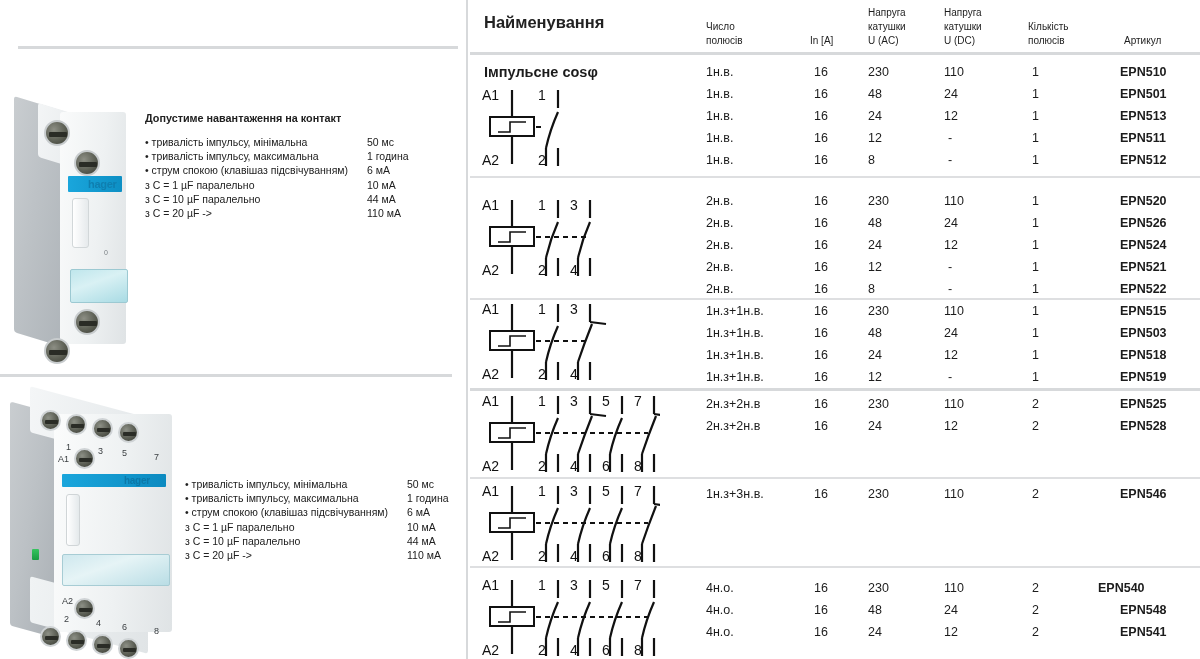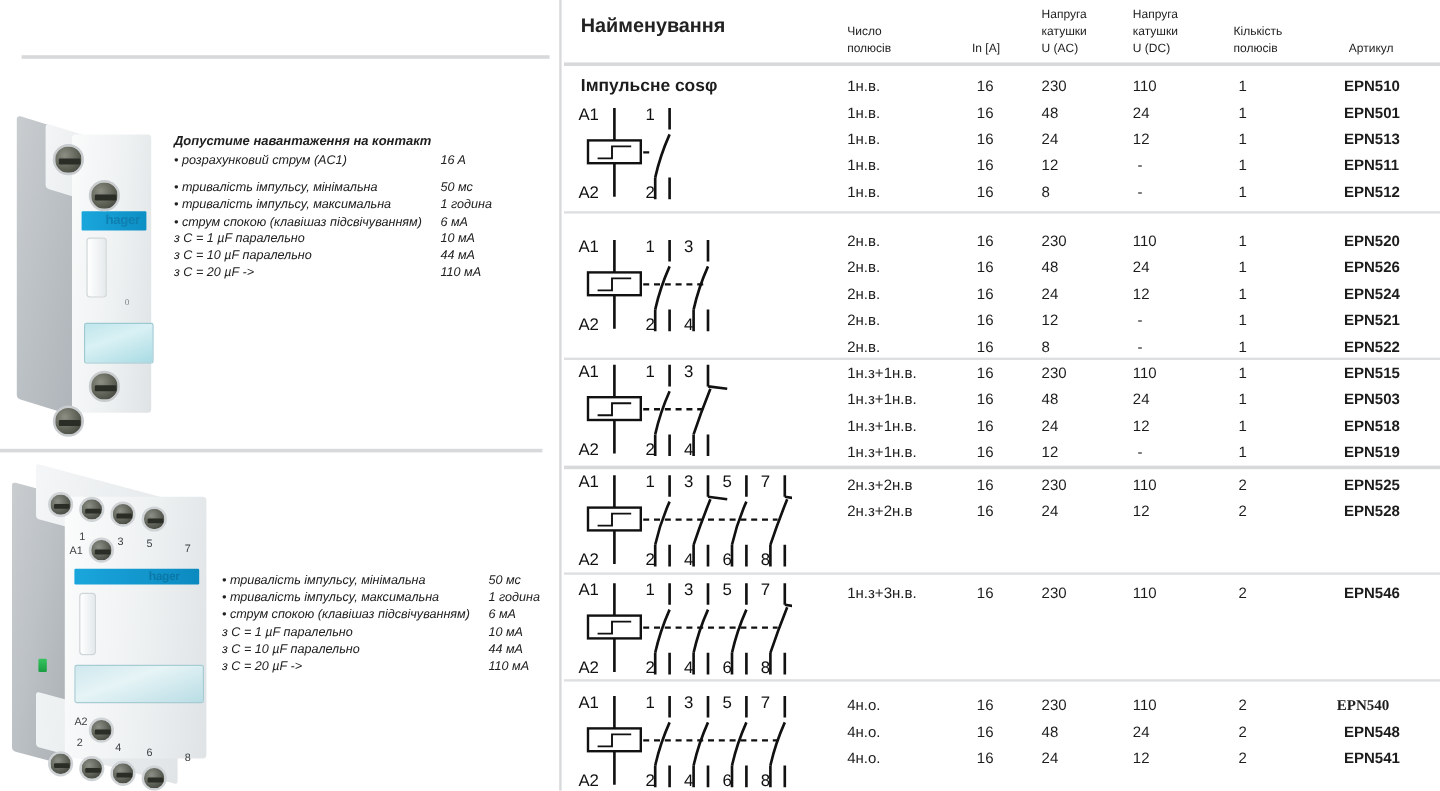--- a/index.html
+++ b/index.html
@@ -17,21 +17,21 @@
   .hline.thin { height: 2px; background: #dedfe1; }
   .vline { position: absolute; background: #d7d9db; width: 2px; }
 
   
   .left-title {
     position: absolute; left: 18px; top: 14px;
     font-size: 17px; font-weight: 700; letter-spacing: .1px;
     color: #222;
   }
 
-  .spec-block { position: absolute; font-size: 10.5px; color: #202020; font-style: italic; }
+  .spec-block { position: absolute; font-size: 10.5px; color: #202020; }
   .spec-head { font-weight: 700; font-size: 10.8px; margin-bottom: 3px; }
   .spec-row { display: flex; line-height: 14.2px; white-space: nowrap; }
   .spec-row .lbl { width: 222px; }
   .spec-row .val { width: 120px; }
   .gap { height: 8px; }
 
   
   .prod { position: absolute; }
 
   
@@ -174,24 +174,20 @@
     <div class="zero">0</div>
     <div class="window"></div>
     <div class="screw s1"></div>
     <div class="screw s2"></div>
     <div class="screw s3"></div>
     <div class="screw s4"></div>
   </div>
 
   <div class="spec-block" style="left:145px; top:112px;">
     <div class="spec-head">Допустиме навантаження на контакт</div>
-    <div class="spec-row">
-        <span class="lbl">• розрахунковий струм (AC1)</span>
-        <span class="val">16 A</span>
-      </div>
     <div class="gap"></div>
     <div class="spec-row">
         <span class="lbl">• тривалість імпульсу, мінімальна</span>
         <span class="val">50 мс</span>
       </div>
     <div class="spec-row">
         <span class="lbl">• тривалість імпульсу, максимальна</span>
         <span class="val">1 година</span>
       </div>
     <div class="spec-row">
@@ -567,21 +563,21 @@
         <path d="M162 62 Q166 44 174 26" fill="none" stroke="#111" stroke-width="2.2"></path>
         <line x1="162" y1="62" x2="162" y2="80" stroke="#111" stroke-width="2.2"></line>
       </svg>
     </div>
 
     <div class="cell pol" style="left:236px; top:582px;">4н.о.</div>
     <div class="cell" style="left:344px; top:582px;">16</div>
     <div class="cell" style="left:398px; top:582px;">230</div>
     <div class="cell" style="left:474px; top:582px;">110</div>
     <div class="cell" style="left:562px; top:582px;">2</div>
-    <div class="cell bold" style="left:644px; top:582px;font-family:Liberation Serif, serif;">EPN540</div>
+    <div class="cell bold" style="left:628px; top:582px;">EPN540</div>
 
     <div class="cell pol" style="left:236px; top:604px;">4н.о.</div>
     <div class="cell" style="left:344px; top:604px;">16</div>
     <div class="cell" style="left:398px; top:604px;">48</div>
     <div class="cell" style="left:474px; top:604px;">24</div>
     <div class="cell" style="left:562px; top:604px;">2</div>
     <div class="cell bold" style="left:650px; top:604px;">EPN548</div>
 
     <div class="cell pol" style="left:236px; top:626px;">4н.о.</div>
     <div class="cell" style="left:344px; top:626px;">16</div>

